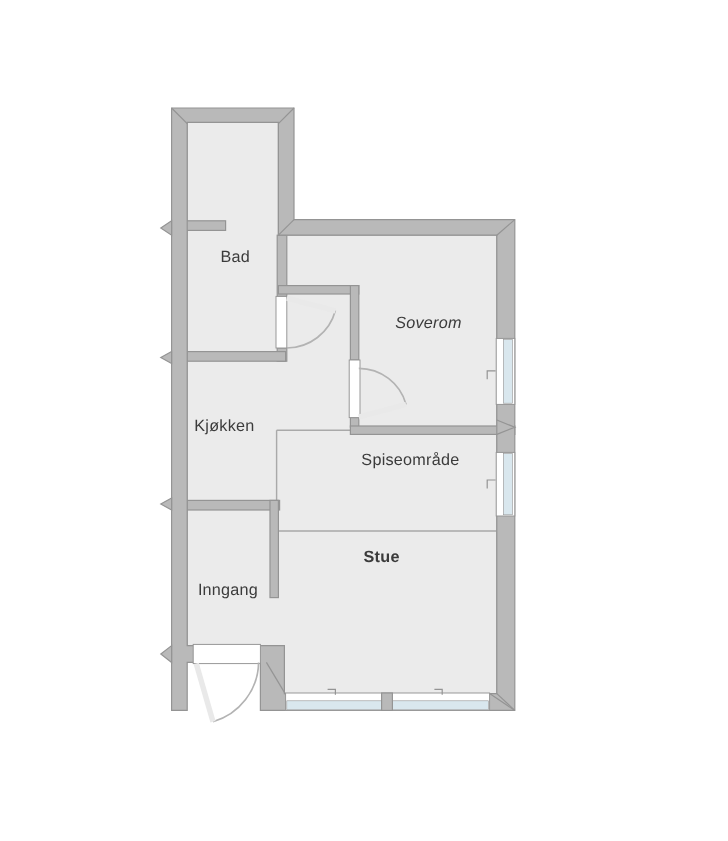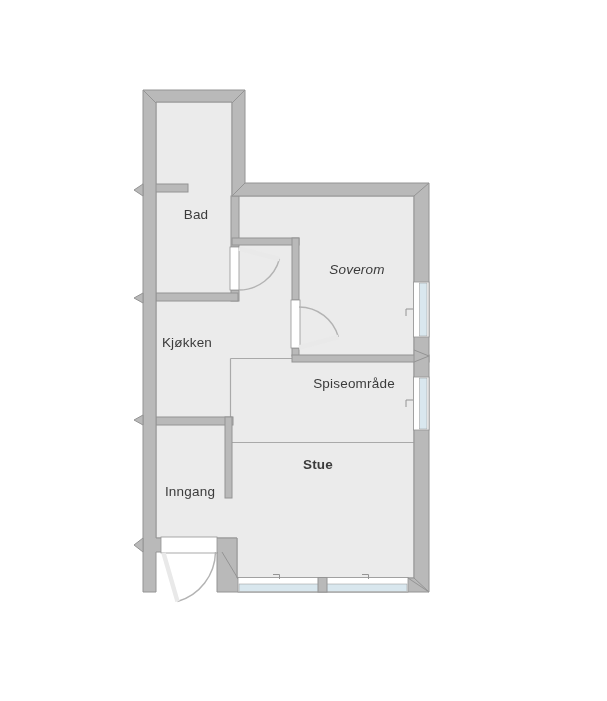--- a/index.html
+++ b/index.html
@@ -116,17 +116,17 @@
 
     <g>
       <rect class="opening" x="161" y="537" width="56" height="16"></rect>
       <path class="arc" d="M215.5,552 A52.5,52.5 0 0 1 177.5,601.5"></path>
       <path class="leaf" d="M163.5,553 L177.5,601.5"></path>
     </g>
   </svg>
 
   <div class="room-label" style="left:196px;top:214px;">Bad</div>
   <div class="room-label" style="left:357px;top:269px;font-style:italic;">Soverom</div>
-  <div class="room-label" style="left:187px;top:342px;">Kjøkken</div>
-  <div class="room-label" style="left:354px;top:383px;">Spiseområde</div>
+  <div class="room-label" style="left:187px;top:355px;">Kjøkken</div>
+  <div class="room-label" style="left:342px;top:383px;">Spiseområde</div>
   <div class="room-label" style="left:318px;top:464px;font-weight:bold;">Stue</div>
   <div class="room-label" style="left:190px;top:491px;">Inngang</div>
 </div>
 
 </body></html>

